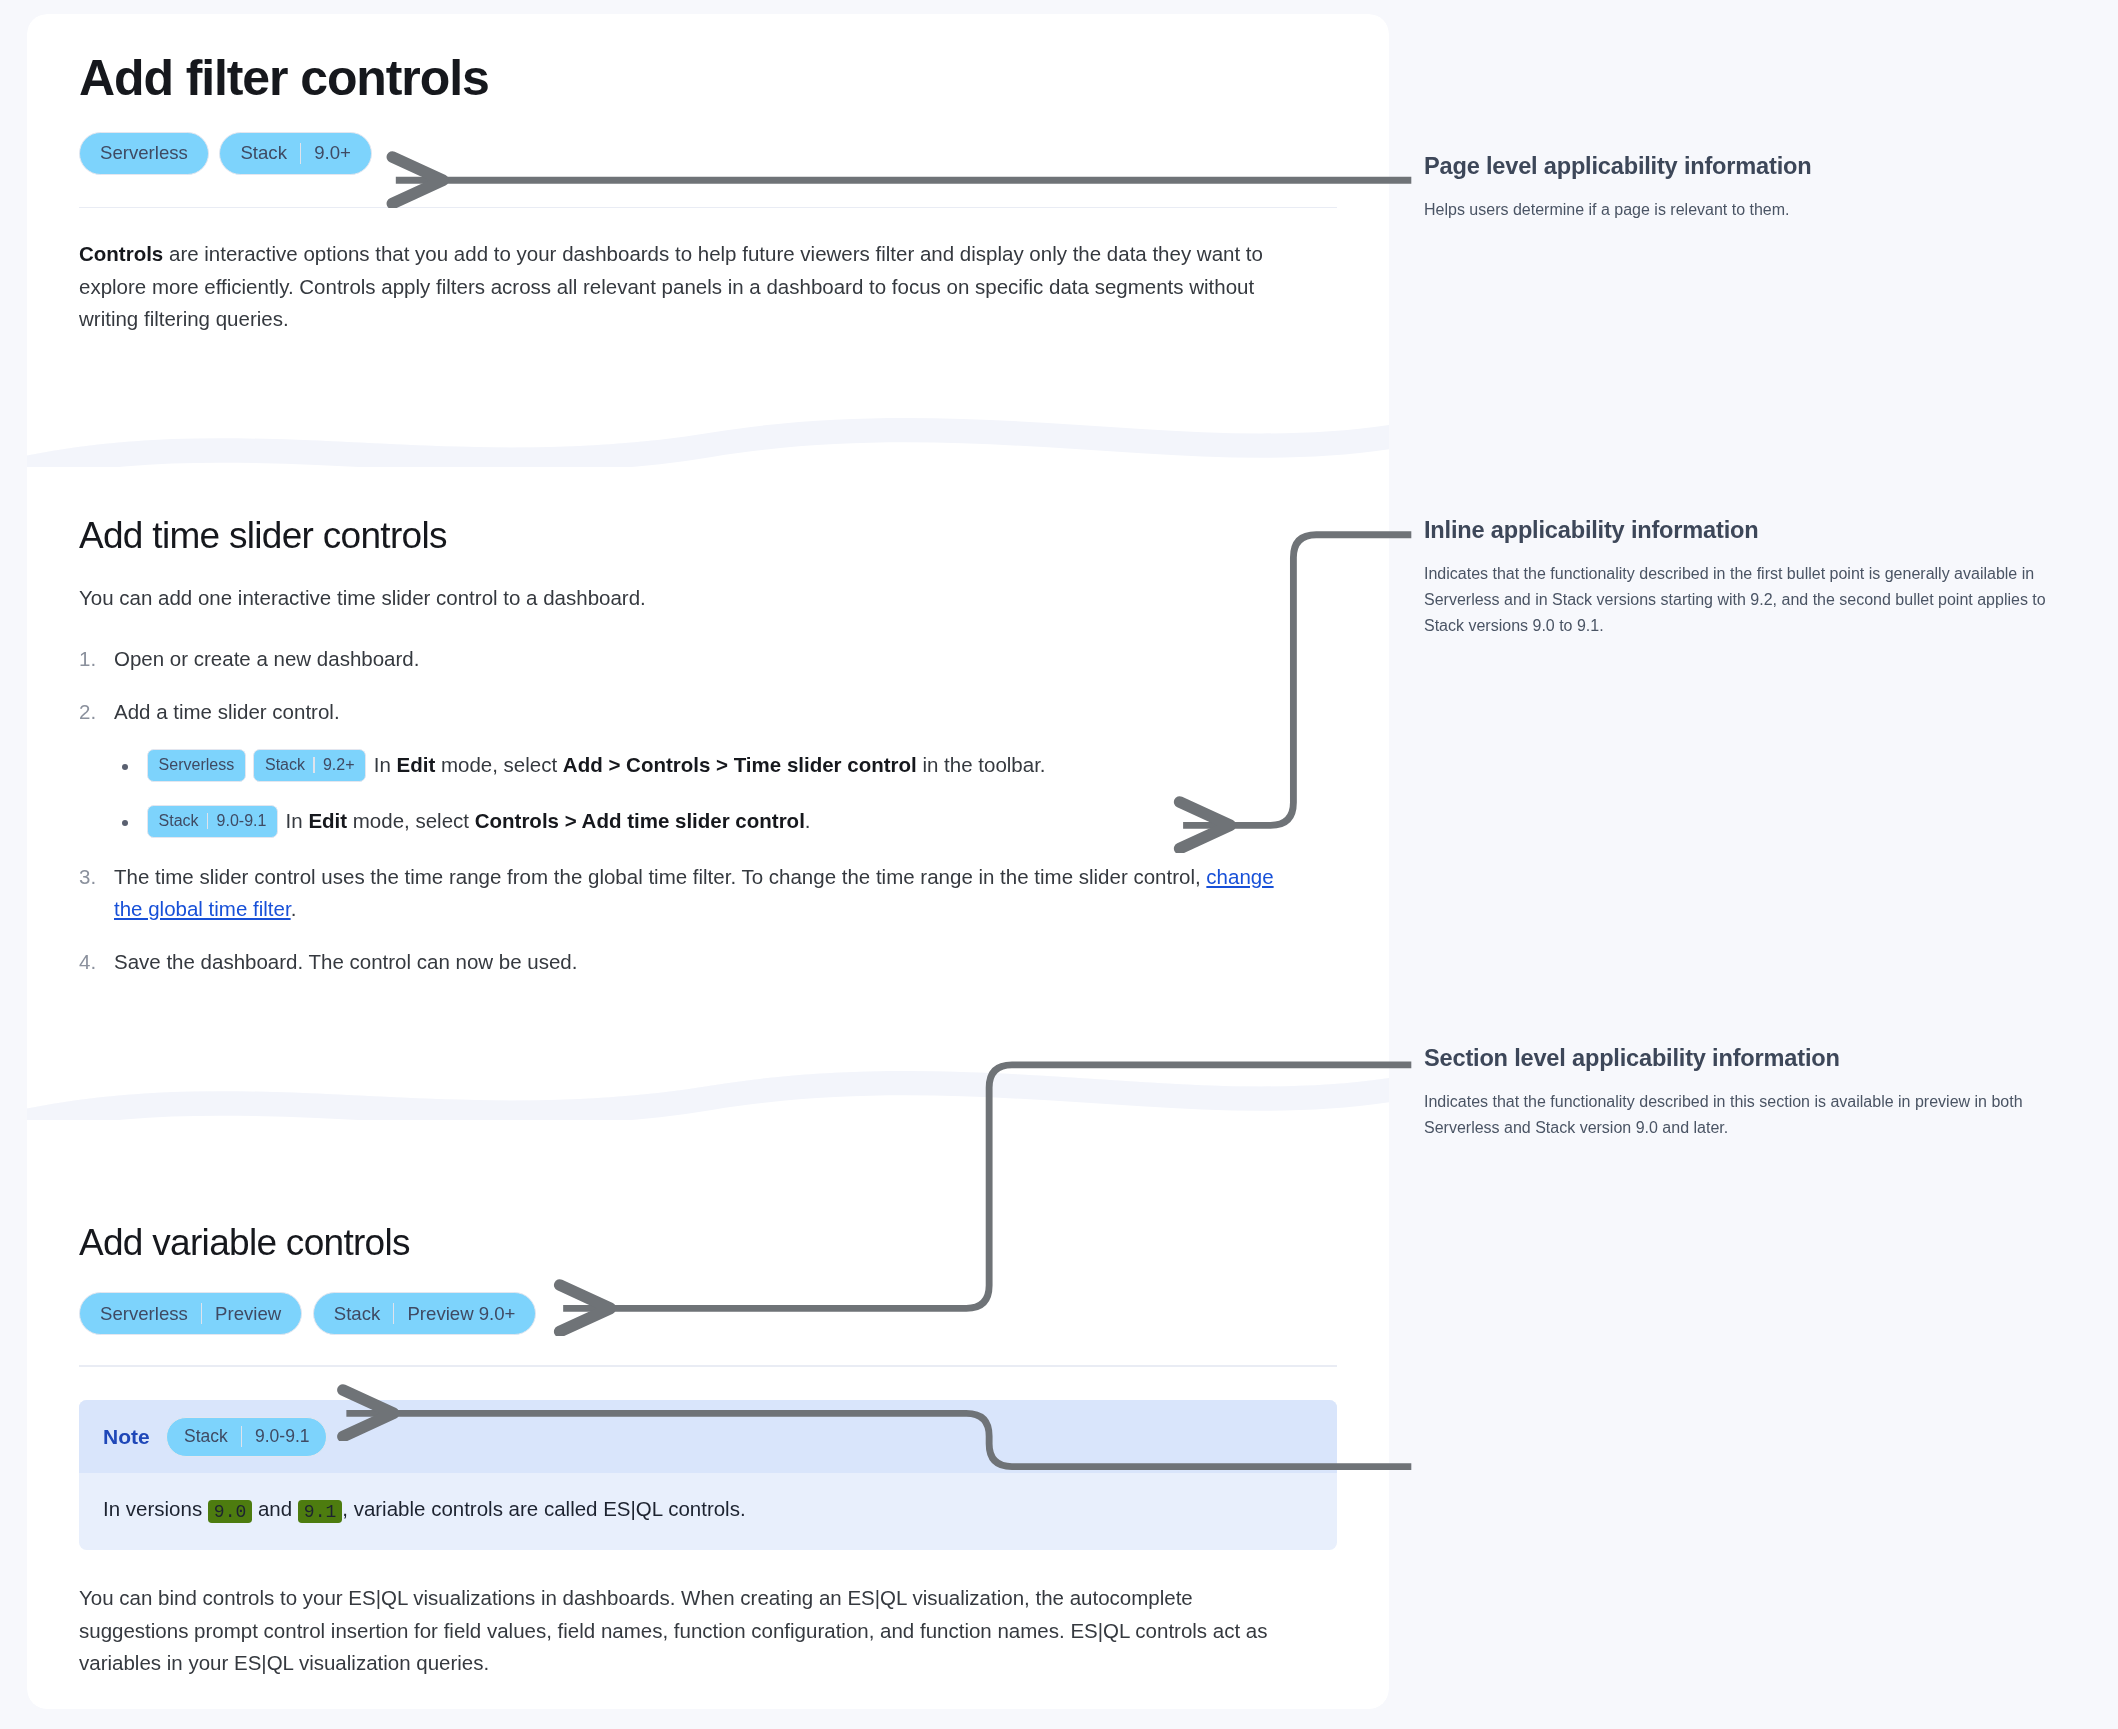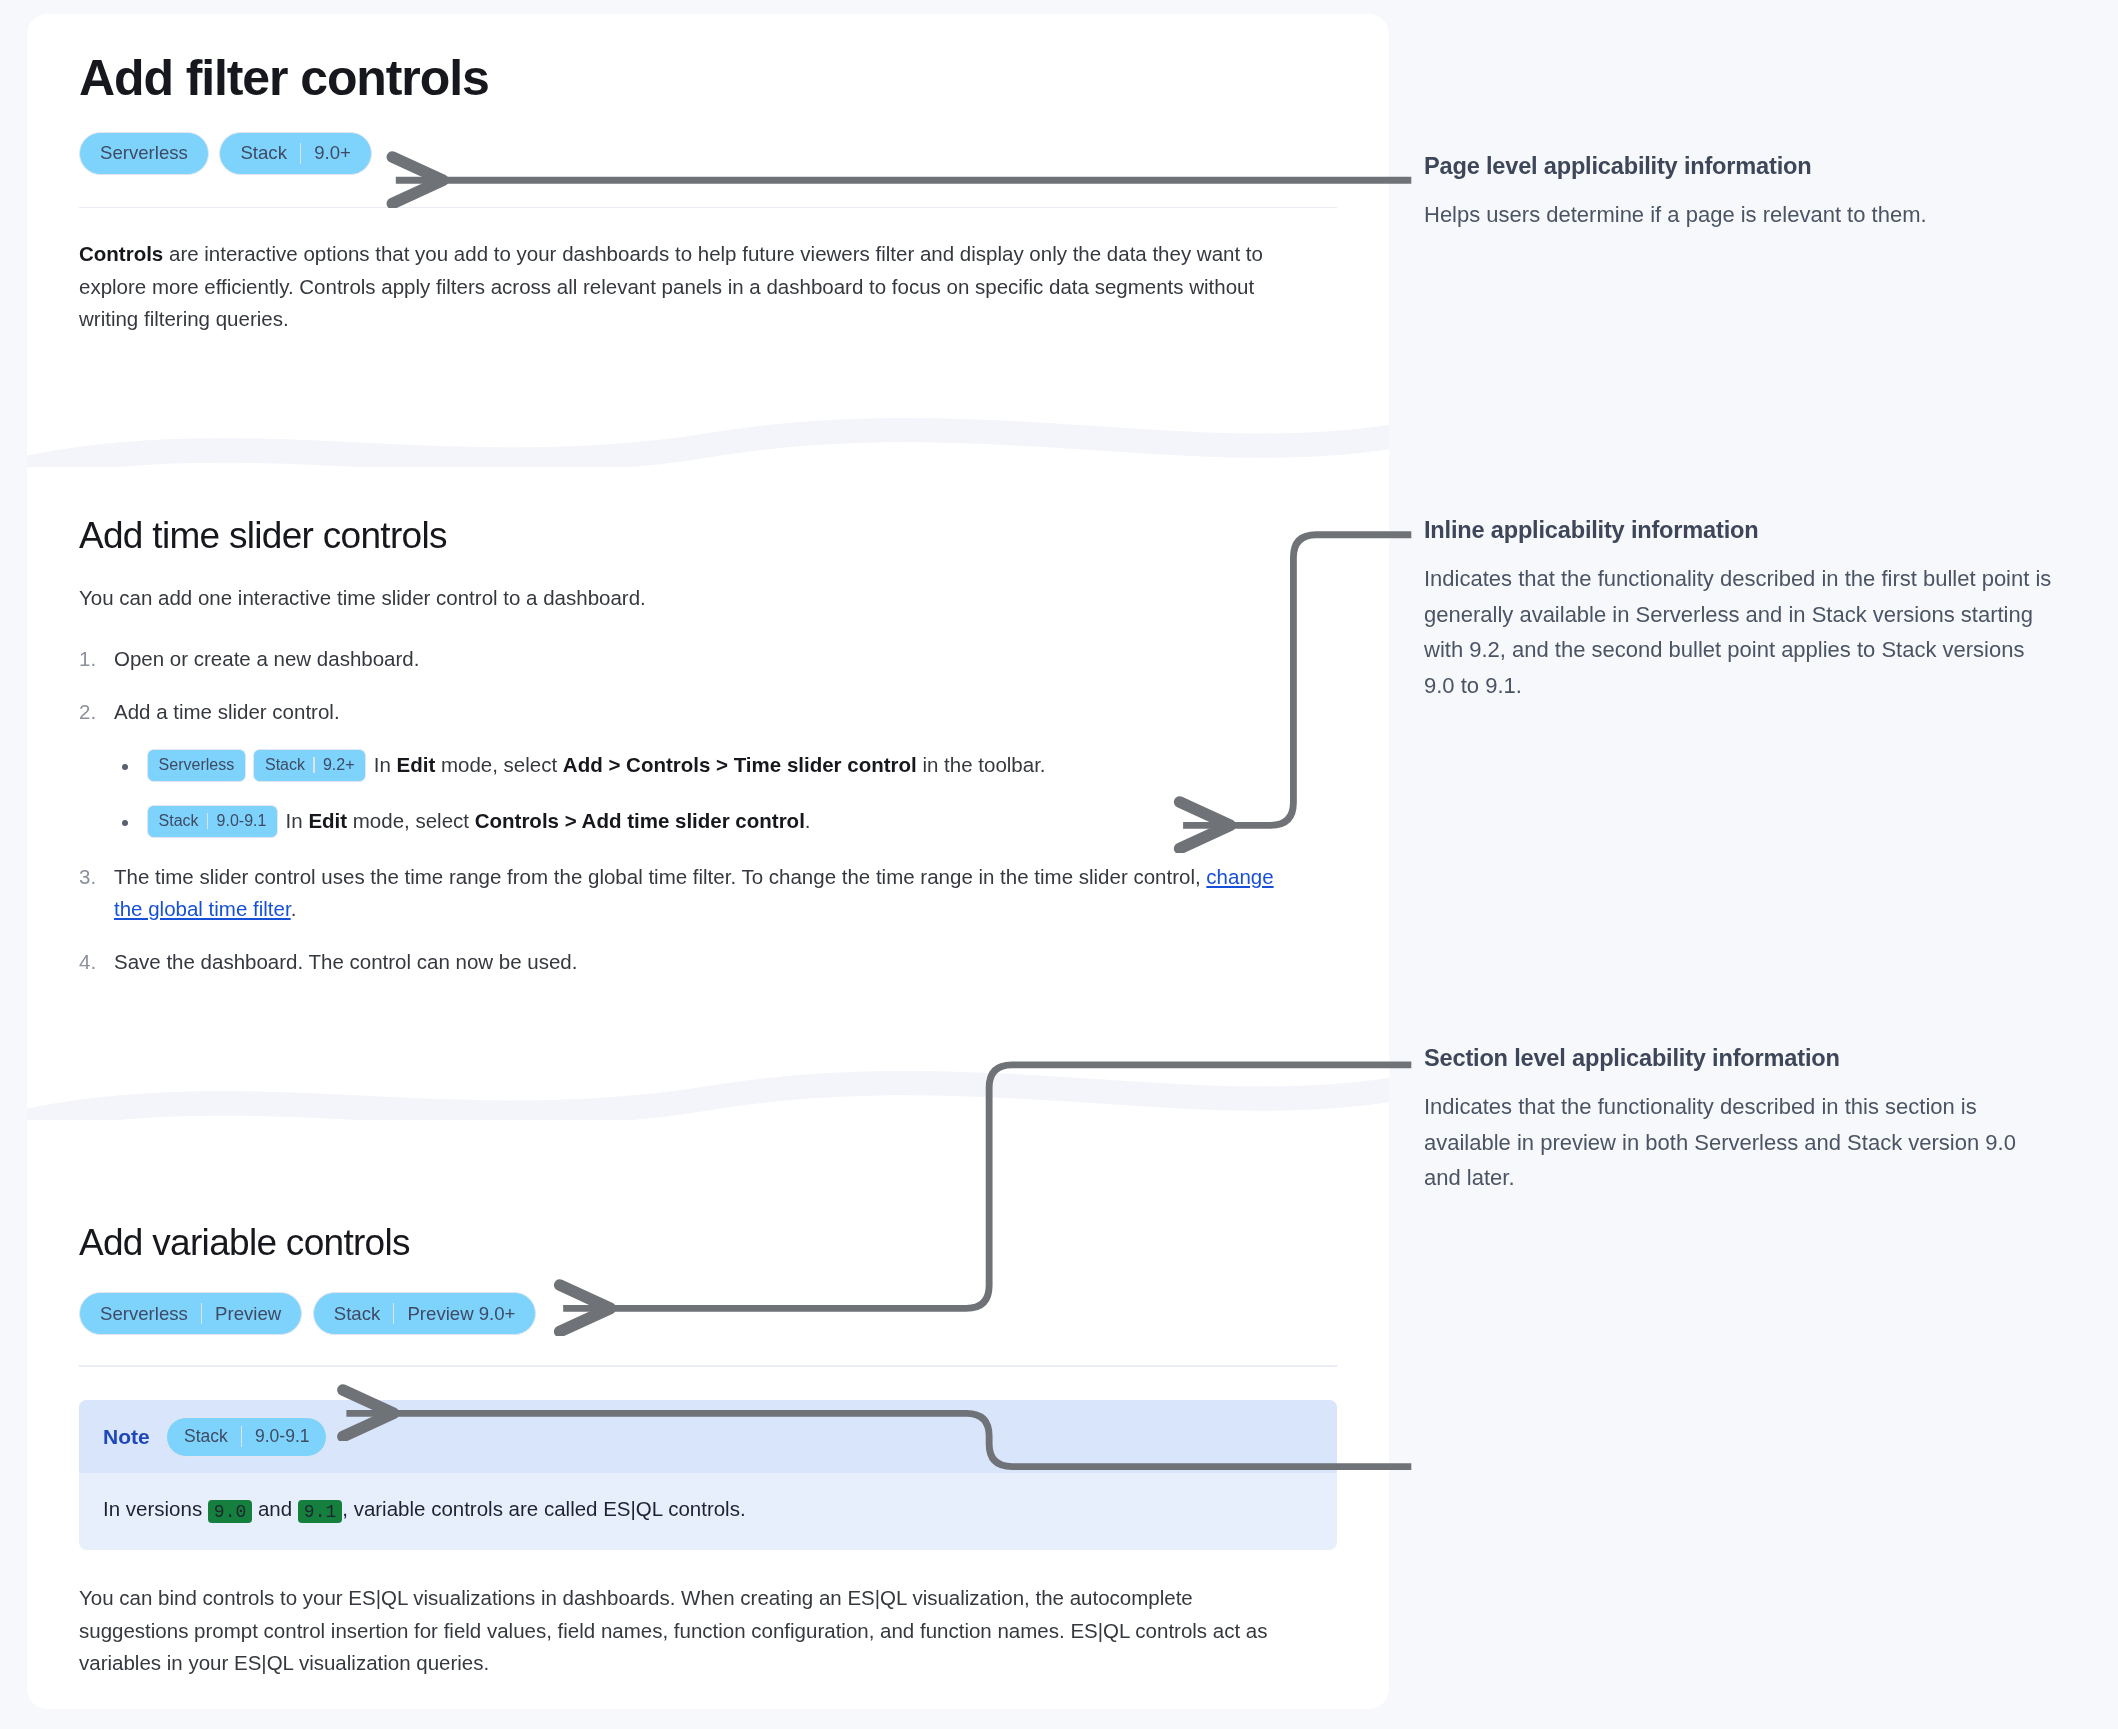--- a/index.html
+++ b/index.html
@@ -178,42 +178,42 @@
   }
   .note-body {
     padding: 20px 24px 24px 24px;
     font-size: 20.5px;
     line-height: 1.55;
     color: #1d2330;
   }
   code.inline {
     font-family: "Liberation Mono", monospace;
     font-size: 18px;
-    background: #15803d;
+    background: #4d7c0f;
     border-radius: 3.8px;
     padding: 1.5px 6px;
     color: #1d2330;
   }
 
   
   .ann {
     position: absolute;
     width: 631px;
     left: 1424px;
   }
   .ann h3 {
     font-size: 23.6px;
     font-weight: 700;
     color: #3d4759;
     letter-spacing: -0.2px;
     line-height: 1.2;
     margin-bottom: 16.7px;
   }
   .ann p {
-    font-size: 22px;
+    font-size: 16px;
     line-height: 1.62;
     color: #4a5464;
   }
 
   
   #connectors {
     position: absolute;
     left: 0; top: 0;
     width: 2119px; height: 1729px;
     pointer-events: none;

